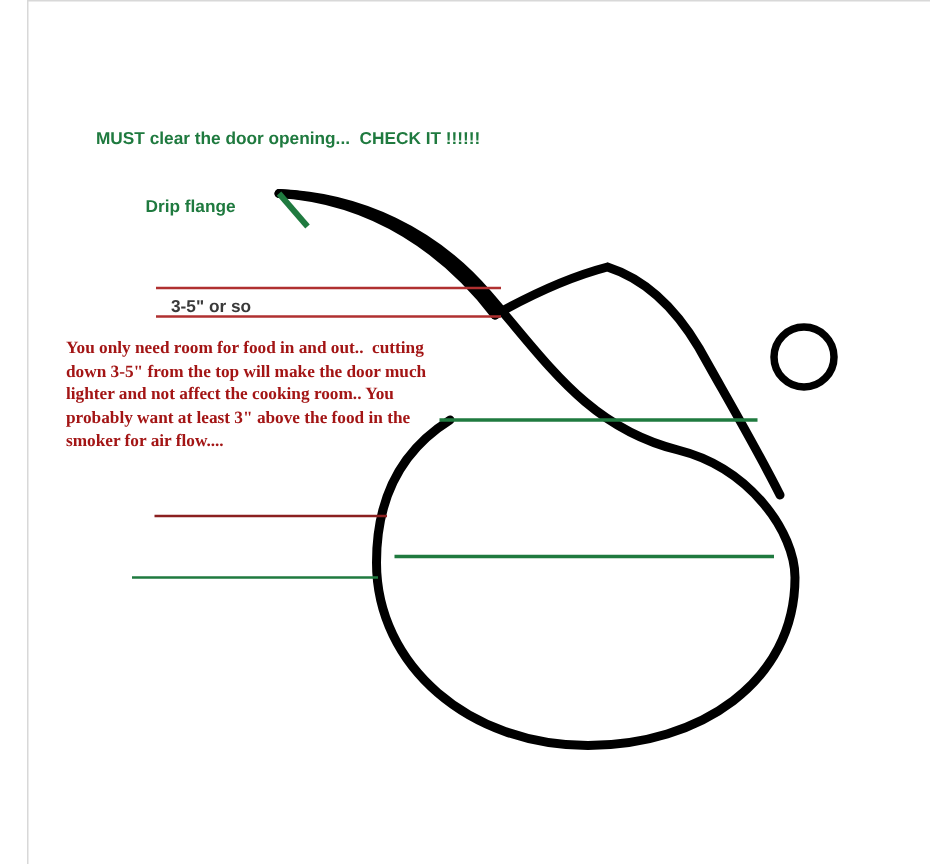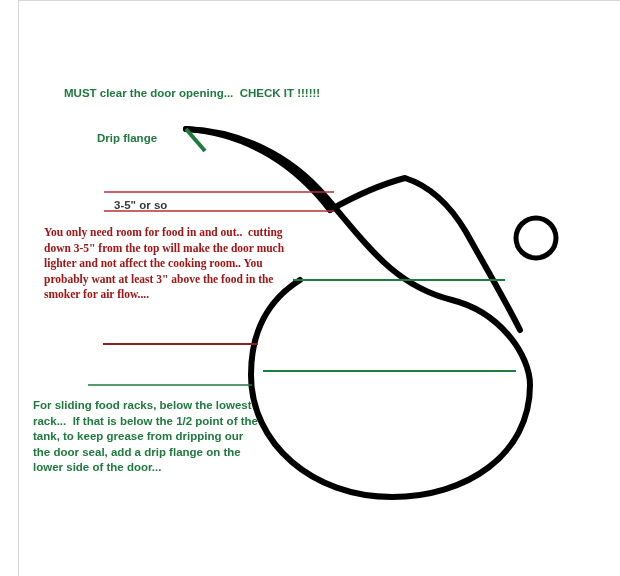--- a/index.html
+++ b/index.html
@@ -94,15 +94,14 @@
   </svg>
 
   <div class="txt green" id="note-must-clear">MUST clear the door opening...  CHECK IT !!!!!!</div>
 
   <div class="txt green" id="label-drip-flange">Drip flange</div>
 
   <div class="txt" id="label-35-or-so">3-5" or so</div>
 
   <div class="txt red" id="note-room-for-food">You only need room for food in and out..  cutting down 3-5" from the top will make the door much lighter and not affect the cooking room.. You probably want at least 3" above the food in the smoker for air flow....</div>
 
-  <div class="txt green" id="note-sliding-racks">For sliding food racks, below the lowest rack...  If that is below the 1/2 point of the tank, to keep grease from dripping our the door seal, add a drip flange on the lower side of the door...</div>
 
 </div>
 
 </body></html>

